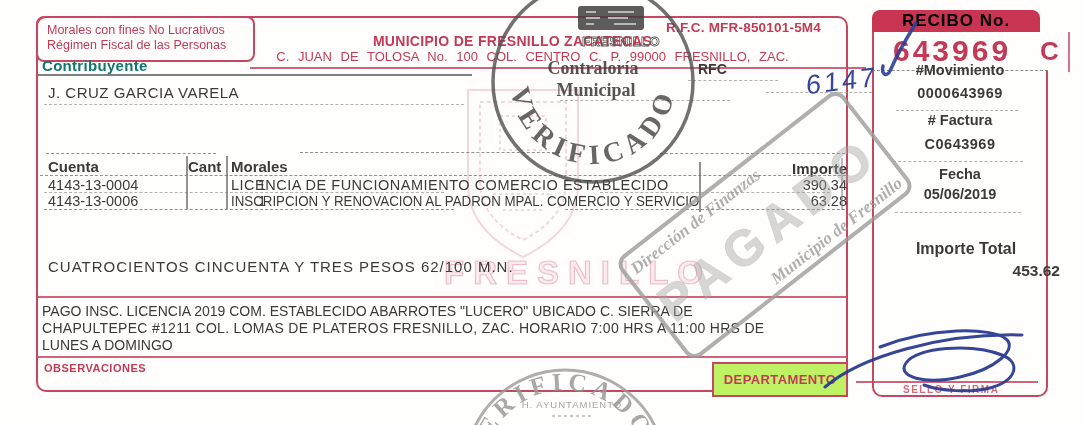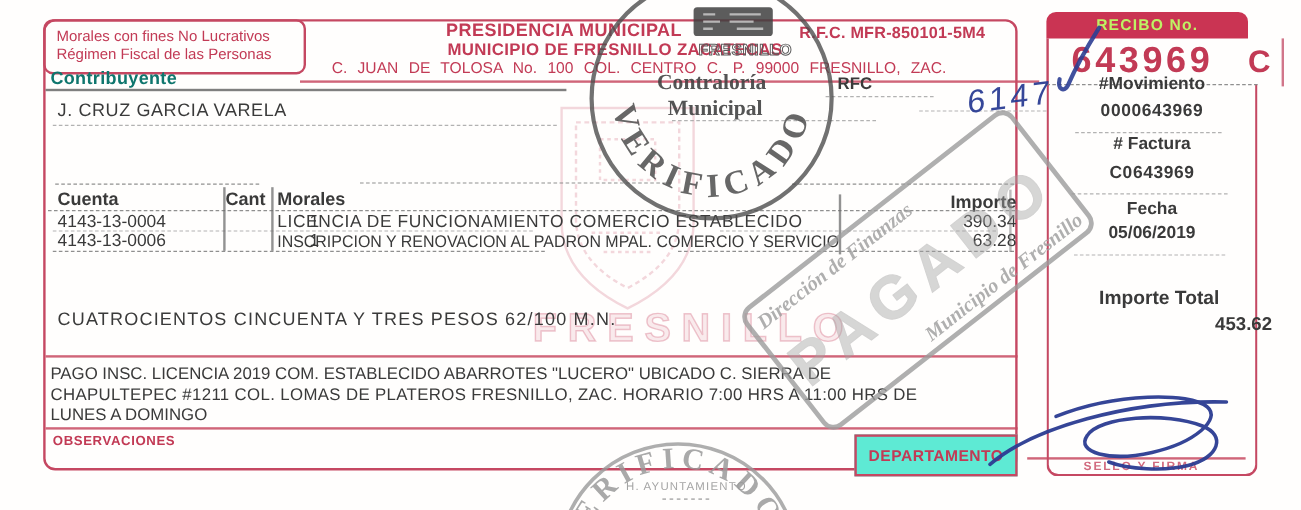--- a/index.html
+++ b/index.html
@@ -35,21 +35,20 @@
   </svg>
   <div class="abs wm-text b" style="left:444px;top:254px;font-size:33px;letter-spacing:9px;">FRESNILLO</div>
 
   <div class="abs" style="left:36px;top:16px;width:812px;height:376px;border:2.2px solid #c54862;border-radius:10px;"></div>
 
   <div class="abs" style="left:36px;top:16px;width:219px;height:46px;border:2px solid #c54862;border-radius:8px;padding:5px 0 0 9px;">
     <div class="red" style="font-size:12.5px;line-height:15px;">Morales con fines No Lucrativos</div>
     <div class="red" style="font-size:12.5px;line-height:15px;">Régimen Fiscal de las Personas</div>
   </div>
 
-  <div class="abs red b center" style="left:290px;top:17px;width:360px;font-size:15px;letter-spacing:.4px;">PRESIDENCIA MUNICIPAL</div>
   <div class="abs red b" style="left:666px;top:20px;font-size:13.5px;letter-spacing:.2px;">R.F.C. MFR-850101-5M4</div>
   <div class="abs red b center" style="left:330px;top:33px;width:365px;font-size:14px;letter-spacing:.3px;">MUNICIPIO DE FRESNILLO ZACATECAS</div>
   <div class="abs red center" style="left:250px;top:49px;width:565px;font-size:13px;word-spacing:5px;">C. JUAN DE TOLOSA No. 100 COL. CENTRO C. P. 99000 FRESNILLO, ZAC.</div>
   <div class="redline" style="left:250px;top:67px;width:616px;"></div>
 
   <div class="abs b" style="left:42px;top:57px;font-size:15px;color:#0f766e;letter-spacing:.3px;">Contribuyente</div>
   <div class="abs" style="left:38px;top:74px;width:434px;border-top:2px solid #5f5f5f;opacity:.8;"></div>
   <div class="abs b blk" style="left:698px;top:61px;font-size:14px;">RFC</div>
 
   <div class="abs blk" style="left:48px;top:84px;font-size:15px;letter-spacing:.5px;">J. CRUZ GARCIA VARELA</div>
@@ -94,26 +93,26 @@
   <div class="abs blk" style="left:48px;top:258px;font-size:15px;letter-spacing:1px;">CUATROCIENTOS CINCUENTA Y TRES PESOS 62/100 M.N.</div>
 
   <div class="redline" style="left:38px;top:296px;width:810px;"></div>
   <div class="abs blk" style="left:42px;top:303px;font-size:14px;white-space:nowrap;">PAGO INSC. LICENCIA 2019 COM. ESTABLECIDO ABARROTES "LUCERO" UBICADO C. SIERRA DE</div>
   <div class="abs blk" style="left:42px;top:320px;font-size:14px;letter-spacing:.3px;white-space:nowrap;">CHAPULTEPEC #1211 COL. LOMAS DE PLATEROS FRESNILLO, ZAC. HORARIO 7:00 HRS A 11:00 HRS DE</div>
   <div class="abs blk" style="left:42px;top:337px;font-size:14px;">LUNES A DOMINGO</div>
 
   <div class="redline" style="left:38px;top:356px;width:810px;"></div>
   <div class="abs red b" style="left:44px;top:362px;font-size:11px;letter-spacing:.5px;">OBSERVACIONES</div>
 
-  <div class="abs" style="left:712px;top:362px;width:136px;height:35px;border:2.4px solid #c54862;background:#5eead4;">
+  <div class="abs" style="left:712px;top:362px;width:136px;height:35px;border:2.4px solid #c54862;background:#bef264;">
     <div class="red b center" style="font-size:13px;line-height:31px;letter-spacing:.4px;">DEPARTAMENTO</div>
   </div>
 
   <div class="abs" style="left:872px;top:10px;width:168px;height:22px;background:#ca3453;border-radius:8px 8px 0 0;">
-    <div class="b center" style="color:#bef264;font-size:13px;line-height:22px;letter-spacing:1px;">RECIBO No.</div>
+    <div class="b center" style="color:#000000;font-size:17px;line-height:22px;letter-spacing:1px;">RECIBO No.</div>
   </div>
   <div class="abs" style="left:872px;top:32px;width:198px;height:40px;border-left:2px solid #c54862;border-right:2px solid #d1768a;"></div>
   <div class="abs red b" style="left:893px;top:34px;font-size:30px;letter-spacing:3px;">643969</div>
   <div class="abs red b" style="left:1040px;top:36px;font-size:26px;">C</div>
 
   <div class="abs" style="left:872px;top:70px;width:176px;height:327px;border:2.2px solid #c54862;border-top:none;border-radius:0 0 10px 10px;"></div>
   <div class="dash dark" style="left:872px;top:70px;width:176px;"></div>
 
   <div class="abs b blk center" style="left:872px;top:62px;width:176px;font-size:14.5px;">#Movimiento</div>
   <div class="abs b blk center" style="left:872px;top:85px;width:176px;font-size:14.5px;letter-spacing:.5px;">0000643969</div>

